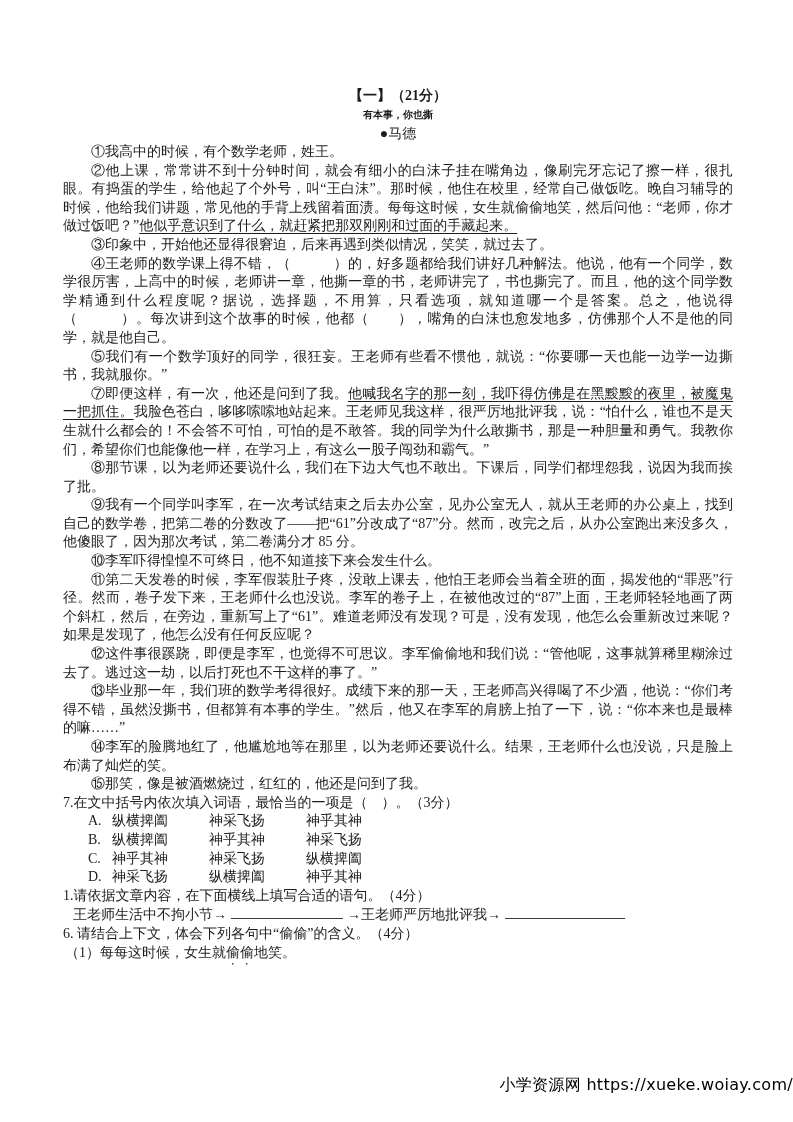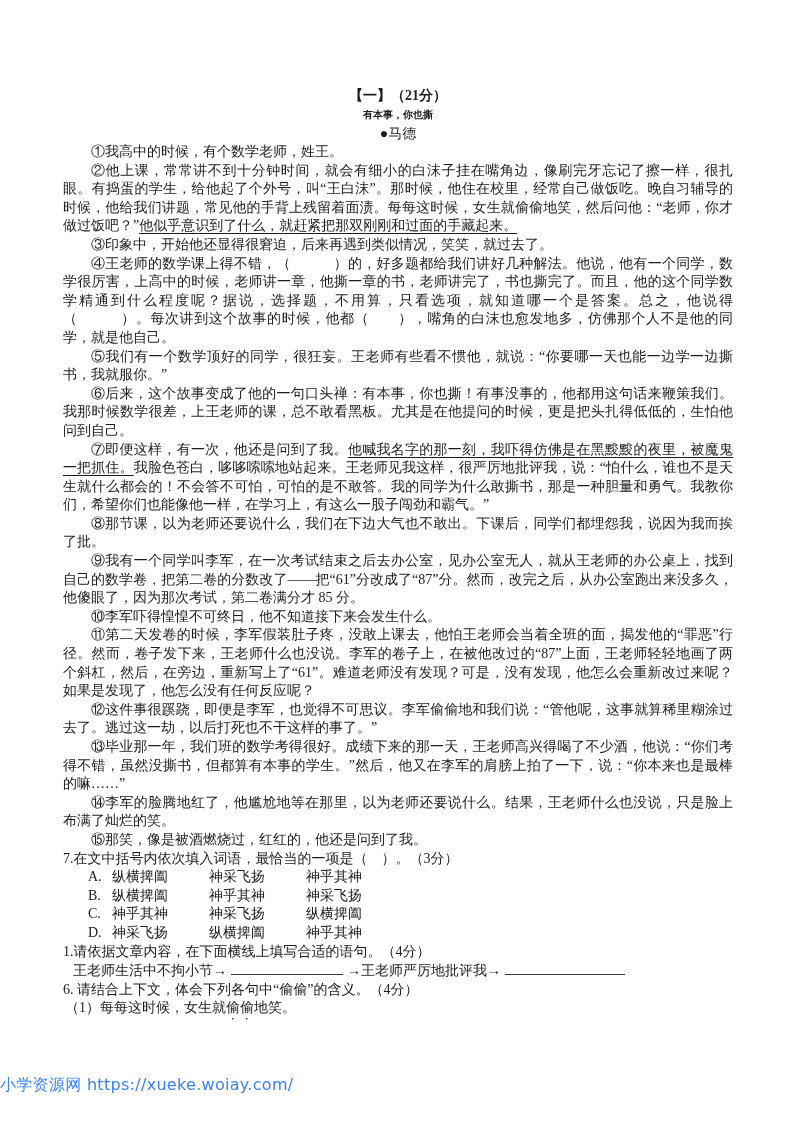--- a/index.html
+++ b/index.html
@@ -60,22 +60,22 @@
     text-emphasis: filled dot;
     text-emphasis-position: under left;
   }
   .q6item { padding-left: 2px; }
 
   .footer {
     position: absolute;
     left: 0;
     right: 0;
     bottom: 26px;
-    text-align: left;
-    color: #3b82f6;
+    text-align: right;
+    color: #000000;
     font-family: "DejaVu Sans", "Liberation Sans", sans-serif;
     font-size: 16px;
     letter-spacing: 0.3px;
   }
 </style>
 </head>
 <body>
 
 <div class="page">
 
@@ -84,21 +84,20 @@
     <div class="head-line2">有本事，你也撕</div>
     <div class="head-line3">●马德</div>
   </div>
 
   <div class="passage">
     <p>①我高中的时候，有个数学老师，姓王。</p>
     <p><span>②他上课，常常讲不到十分钟时间，就会有细小的白沫子挂在嘴角边，像刷完牙忘记了擦一样，很扎眼。有捣蛋的学生，给他起了个外号，叫“王白沫”。那时候，他住在校里，经常自己做饭吃。晚自习辅导的时候，他给我们讲题，常见他的手背上残留着面渍。每每这时候，女生就偷偷地笑，然后问他：“老师，你才做过饭吧？”</span><span class="ul">他似乎意识到了什么，就赶紧把那双刚刚和过面的手藏起来。</span></p>
     <p>③印象中，开始他还显得很窘迫，后来再遇到类似情况，笑笑，就过去了。</p>
     <p>④王老师的数学课上得不错，（　　　）的，好多题都给我们讲好几种解法。他说，他有一个同学，数学很厉害，上高中的时候，老师讲一章，他撕一章的书，老师讲完了，书也撕完了。而且，他的这个同学数学精通到什么程度呢？据说，选择题，不用算，只看选项，就知道哪一个是答案。总之，他说得（　　　）。每次讲到这个故事的时候，他都（　　），嘴角的白沫也愈发地多，仿佛那个人不是他的同学，就是他自己。</p>
     <p>⑤我们有一个数学顶好的同学，很狂妄。王老师有些看不惯他，就说：“你要哪一天也能一边学一边撕书，我就服你。”</p>
-    <p>⑥后来，这个故事变成了他的一句口头禅：有本事，你也撕！有事没事的，他都用这句话来鞭策我们。我那时候数学很差，上王老师的课，总不敢看黑板。尤其是在他提问的时候，更是把头扎得低低的，生怕他问到自己。</p>
     <p><span>⑦即便这样，有一次，他还是问到了我。</span><span class="ul">他喊我名字的那一刻，我吓得仿佛是在黑黢黢的夜里，被魔鬼一把抓住。</span><span>我脸色苍白，哆哆嗦嗦地站起来。王老师见我这样，很严厉地批评我，说：“怕什么，谁也不是天生就什么都会的！不会答不可怕，可怕的是不敢答。我的同学为什么敢撕书，那是一种胆量和勇气。我教你们，希望你们也能像他一样，在学习上，有这么一股子闯劲和霸气。”</span></p>
     <p>⑧那节课，以为老师还要说什么，我们在下边大气也不敢出。下课后，同学们都埋怨我，说因为我而挨了批。</p>
     <p>⑨我有一个同学叫李军，在一次考试结束之后去办公室，见办公室无人，就从王老师的办公桌上，找到自己的数学卷，把第二卷的分数改了——把“61”分改成了“87”分。然而，改完之后，从办公室跑出来没多久，他傻眼了，因为那次考试，第二卷满分才 85 分。</p>
     <p>⑩李军吓得惶惶不可终日，他不知道接下来会发生什么。</p>
     <p>⑪第二天发卷的时候，李军假装肚子疼，没敢上课去，他怕王老师会当着全班的面，揭发他的“罪恶”行径。然而，卷子发下来，王老师什么也没说。李军的卷子上，在被他改过的“87”上面，王老师轻轻地画了两个斜杠，然后，在旁边，重新写上了“61”。难道老师没有发现？可是，没有发现，他怎么会重新改过来呢？如果是发现了，他怎么没有任何反应呢？</p>
     <p>⑫这件事很蹊跷，即便是李军，也觉得不可思议。李军偷偷地和我们说：“管他呢，这事就算稀里糊涂过去了。逃过这一劫，以后打死也不干这样的事了。”</p>
     <p>⑬毕业那一年，我们班的数学考得很好。成绩下来的那一天，王老师高兴得喝了不少酒，他说：“你们考得不错，虽然没撕书，但都算有本事的学生。”然后，他又在李军的肩膀上拍了一下，说：“你本来也是最棒的嘛……”</p>
     <p>⑭李军的脸腾地红了，他尴尬地等在那里，以为老师还要说什么。结果，王老师什么也没说，只是脸上布满了灿烂的笑。</p>
     <p>⑮那笑，像是被酒燃烧过，红红的，他还是问到了我。</p>
   </div>

